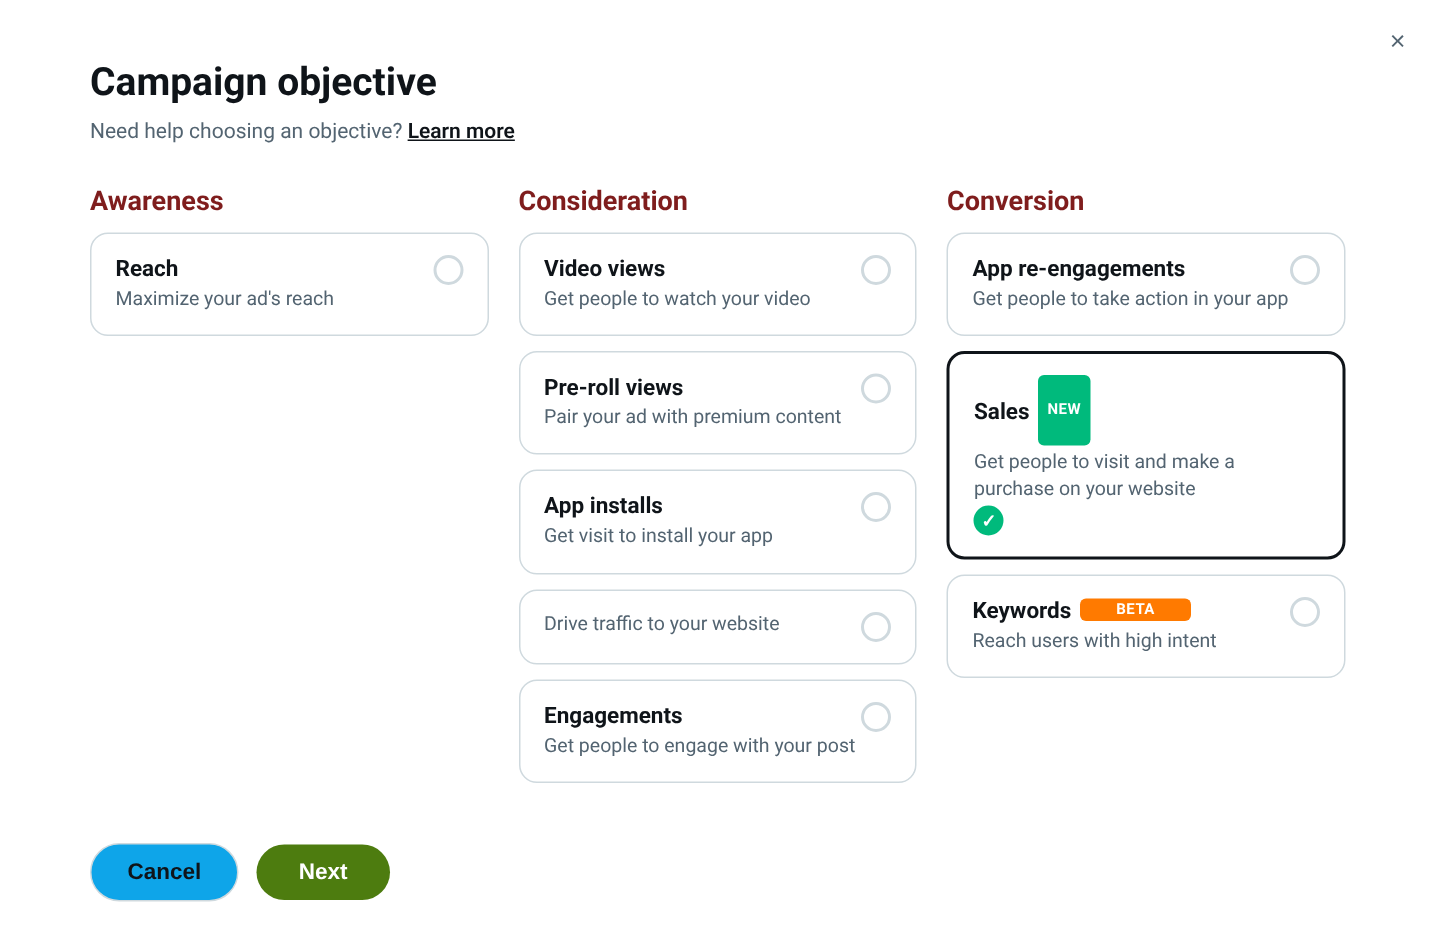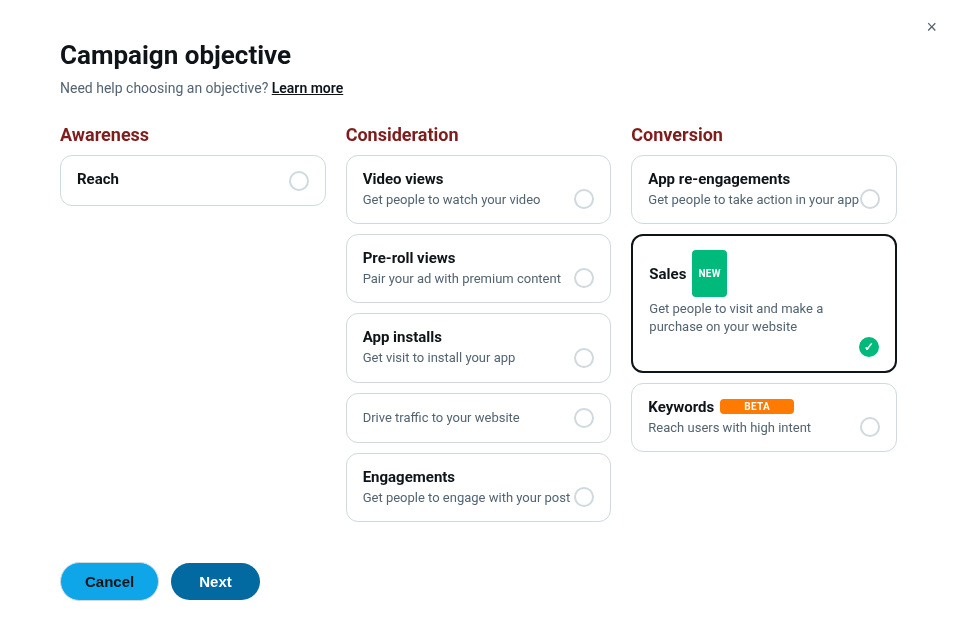--- a/index.html
+++ b/index.html
@@ -57,21 +57,21 @@
       margin-bottom: 10px;
       font-weight: 700;
     }
     .objective-card {
       border: 1.5px solid #cfd9de;
       border-radius: 12px;
       padding: 14px 16px;
       margin-bottom: 10px;
       cursor: pointer;
       display: flex;
-      align-items: flex-end;
+      align-items: flex-start;
       justify-content: space-between;
       background: #fff;
       transition: border-color 0.15s;
       position: relative;
     }
     .objective-card.selected {
       border-color: #0f1419;
       border-width: 2px;
       flex-direction: column;
     }
@@ -140,21 +140,21 @@
       border: 1.5px solid #cfd9de;
       background: #0ea5e9;
       border-radius: 9999px;
       padding: 10px 24px;
       font-size: 15px;
       font-weight: 600;
       cursor: pointer;
       color: #0f1419;
     }
     .btn-next {
-      background: #0369a1;
+      background: #4d7c0f;
       color: #fff;
       border: none;
       border-radius: 9999px;
       padding: 10px 28px;
       font-size: 15px;
       font-weight: 700;
       cursor: pointer;
     }
   </style>
 </head>
@@ -172,20 +172,21 @@
   <div class="columns">
 
     <div class="column">
       <div class="column-label">Awareness</div>
 
       <div class="objective-card">
         <div class="objective-card-text">
           <div class="objective-title">
             <span>Reach</span>
           </div>
+          <div class="objective-desc">Maximize your ad's reach</div>
         </div>
         <div class="radio-circle"></div>
       </div>
     </div>
 
     <div class="column">
       <div class="column-label">Consideration</div>
 
       <div class="objective-card">
         <div class="objective-card-text">

